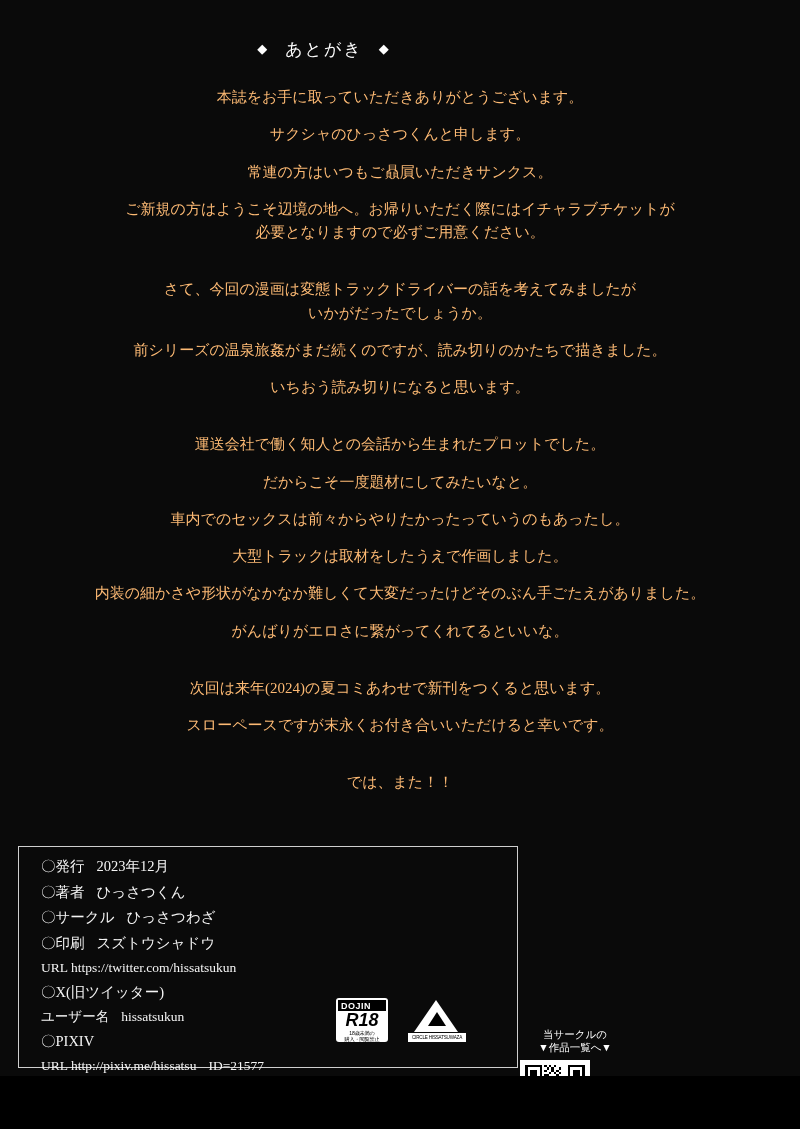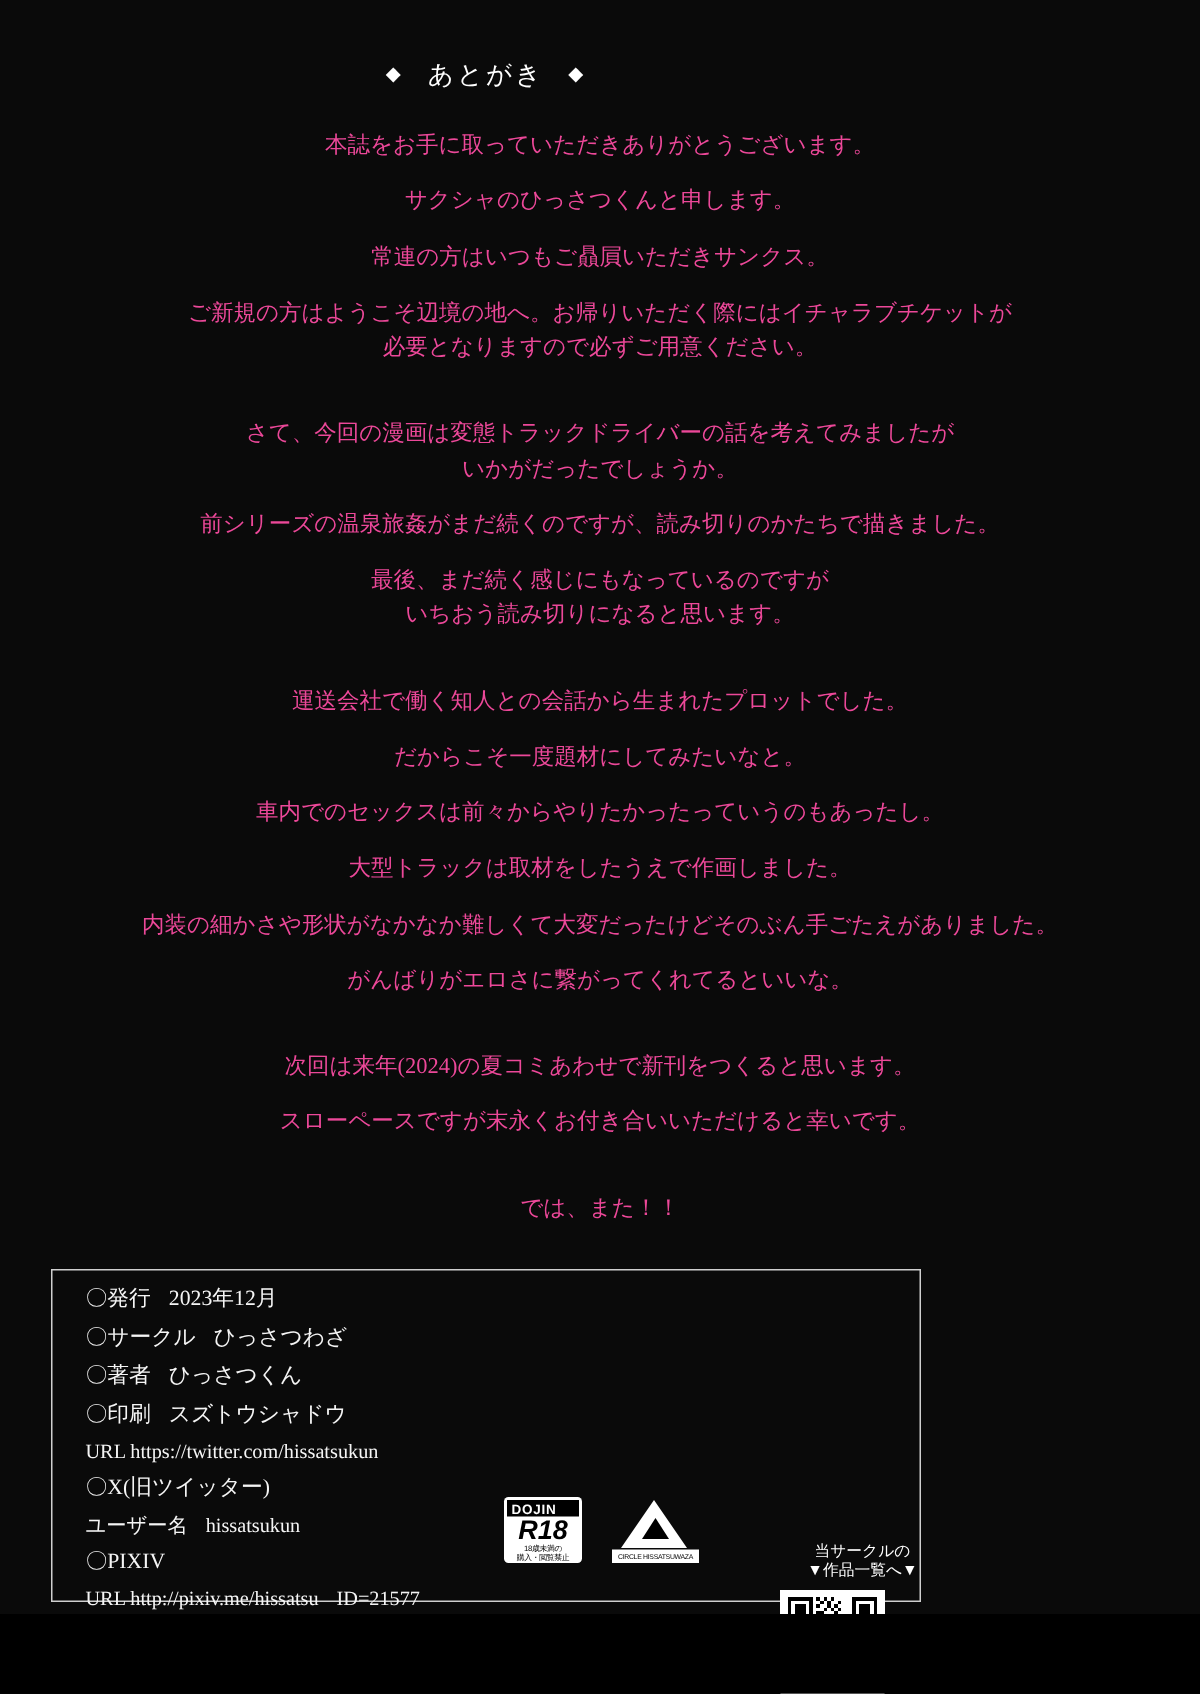--- a/index.html
+++ b/index.html
@@ -43,32 +43,32 @@
   .body-text {
     position: absolute;
     top: 86px;
     left: 40px;
     width: 720px;
     text-align: center;
   }
   .para {
     font-size: 15px;
     line-height: 1.55;
-    color: #ec4899;
+    color: #fdba74;
     margin: 0;
   }
   .gap-s { height: 14px; }
   .gap-l { height: 34px; }
 
   
   .colophon {
     position: absolute;
-    left: 34px;
+    left: 18px;
     top: 846px;
-    width: 580px;
+    width: 500px;
     height: 222px;
     border: 1px solid #cfcfcf;
     box-sizing: border-box;
   }
   .colophon-inner {
     padding: 12px 0 0 22px;
   }
   .col-line {
     font-size: 14.5px;
     line-height: 1.0;
@@ -203,21 +203,20 @@
     <p class="para">常連の方はいつもご贔屓いただきサンクス。</p>
     <div class="gap-s"></div>
     <p class="para">ご新規の方はようこそ辺境の地へ。お帰りいただく際にはイチャラブチケットが</p>
     <p class="para">必要となりますので必ずご用意ください。</p>
     <div class="gap-l"></div>
     <p class="para">さて、今回の漫画は変態トラックドライバーの話を考えてみましたが</p>
     <p class="para">いかがだったでしょうか。</p>
     <div class="gap-s"></div>
     <p class="para">前シリーズの温泉旅姦がまだ続くのですが、読み切りのかたちで描きました。</p>
     <div class="gap-s"></div>
-    <p class="para">最後、まだ続く感じにもなっているのですが</p>
     <p class="para">いちおう読み切りになると思います。</p>
     <div class="gap-l"></div>
     <p class="para">運送会社で働く知人との会話から生まれたプロットでした。</p>
     <div class="gap-s"></div>
     <p class="para">だからこそ一度題材にしてみたいなと。</p>
     <div class="gap-s"></div>
     <p class="para">車内でのセックスは前々からやりたかったっていうのもあったし。</p>
     <div class="gap-s"></div>
     <p class="para">大型トラックは取材をしたうえで作画しました。</p>
     <div class="gap-s"></div>
@@ -231,24 +230,24 @@
     <div class="gap-l"></div>
     <p class="para">では、また！！</p>
   </div>
 
   <div class="colophon">
     <div class="colophon-inner">
       <div class="col-line">
         <span>〇発行</span><span class="lbl-gap"></span><span>2023年12月</span>
       </div>
       <div class="col-line">
+        <span>〇著者</span><span class="lbl-gap"></span><span>ひっさつくん</span>
+      </div>
+      <div class="col-line">
         <span>〇サークル</span><span class="lbl-gap"></span><span>ひっさつわざ</span>
-      </div>
-      <div class="col-line">
-        <span>〇著者</span><span class="lbl-gap"></span><span>ひっさつくん</span>
       </div>
       <div class="col-line">
         <span>〇印刷</span><span class="lbl-gap"></span><span>スズトウシャドウ</span>
       </div>
       <div class="col-line sub">
         <span>URL</span>
         <span>https://twitter.com/hissatsukun</span>
       </div>
       <div class="col-line">〇X(旧ツイッター)</div>
       <div class="col-line sub">

